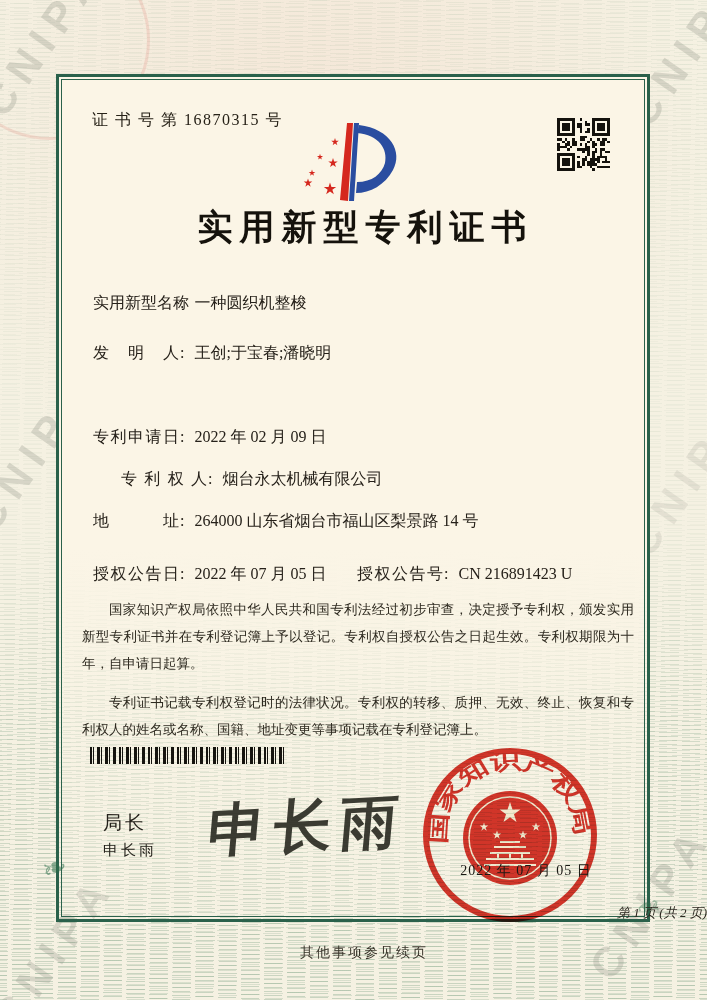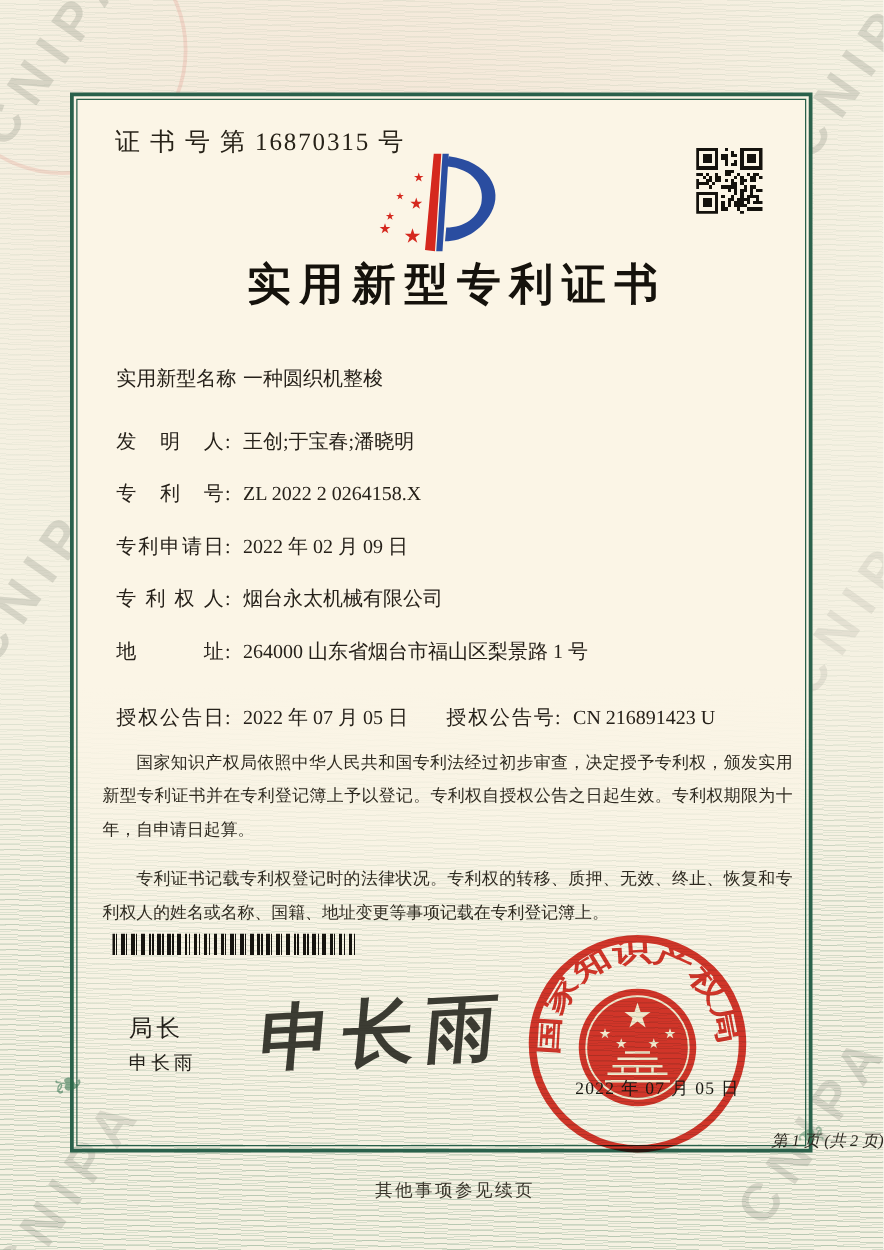--- a/index.html
+++ b/index.html
@@ -29,21 +29,21 @@
     position:absolute; z-index:0; border-radius:50%;
     border:3px solid rgba(224,110,100,0.18);
   }
   .frame {
     position:absolute; z-index:2; left:56px; top:74px; width:594px; height:848px;
     border:3px solid #2a614b;
     background:linear-gradient(180deg, #fbf5e6 0%, #fbf5e6 56%, rgba(251,245,230,0.45) 74%, rgba(251,245,230,0.12) 100%);
   }
   .frame::after { content:""; position:absolute; inset:2px; border:1px solid #2a614b; pointer-events:none; }
   .abs { position:absolute; z-index:3; }
-  .cert-no { left:92px; top:100px; font-size:20px; letter-spacing:1.5px; color:#272218; }
+  .cert-no { left:92px; top:110px; font-size:16px; letter-spacing:1.5px; color:#272218; }
   .qr { left:557px; top:118px; width:53px; height:53px; }
   .logo { left:295px; top:112px; }
   .title { left:0; top:204px; width:100%; text-align:center; font-size:35px; font-weight:bold; letter-spacing:7px; color:#15120c;padding-left:24px; }
   .field-row { left:93px; font-size:16px; color:#26211a; white-space:nowrap; }
   .f-label { display:inline-block; width:86px; text-align:justify; text-align-last:justify; }
   .f-colon { display:inline-block; margin:0 10px 0 1px; }
   .pair2 { position:absolute; left:264px; top:0; white-space:nowrap; }
   .body-text { left:82px; top:584px; width:552px; font-size:13.5px; line-height:27px; color:#2e2a20; text-align:justify; }
   .body-text p { text-indent:2em;margin-top:12px; }
   .barcode {
@@ -247,31 +247,28 @@
   </div>
 
   <div class="abs title">实用新型专利证书</div>
 
   <div class="abs field-row" style="top:293px;">
     <span class="f-label">实用新型名称</span><span class="f-colon">:</span><span>一种圆织机整梭</span>
   </div>
   <div class="abs field-row" style="top:343px;">
     <span class="f-label">发明人</span><span class="f-colon">:</span><span>王创;于宝春;潘晓明</span>
   </div>
-  <div class="abs field-row" style="top:385px;">
-    <span class="f-label">专利号</span><span class="f-colon">:</span><span>ZL 2022 2 0264158.X</span>
-  </div>
   <div class="abs field-row" style="top:427px;">
     <span class="f-label">专利申请日</span><span class="f-colon">:</span><span>2022 年 02 月 09 日</span>
   </div>
-  <div class="abs field-row" style="top:469px;">
+  <div class="abs field-row" style="top:469px;margin-left:28px;">
     <span class="f-label">专利权人</span><span class="f-colon">:</span><span>烟台永太机械有限公司</span>
   </div>
   <div class="abs field-row" style="top:511px;">
-    <span class="f-label">地址</span><span class="f-colon">:</span><span>264000 山东省烟台市福山区梨景路 1 号</span>
+    <span class="f-label">地址</span><span class="f-colon">:</span><span>264000 山东省烟台市福山区梨景路 14 号</span>
   </div>
   <div class="abs field-row" style="top:564px;">
     <span class="f-label">授权公告日</span><span class="f-colon">:</span><span>2022 年 07 月 05 日</span>
     <span class="pair2">
       <span class="f-label">授权公告号</span><span class="f-colon">:</span><span>CN 216891423 U</span>
     </span>
   </div>
 
   <div class="abs body-text">
     <p>国家知识产权局依照中华人民共和国专利法经过初步审查，决定授予专利权，颁发实用新型专利证书并在专利登记簿上予以登记。专利权自授权公告之日起生效。专利权期限为十年，自申请日起算。</p>

